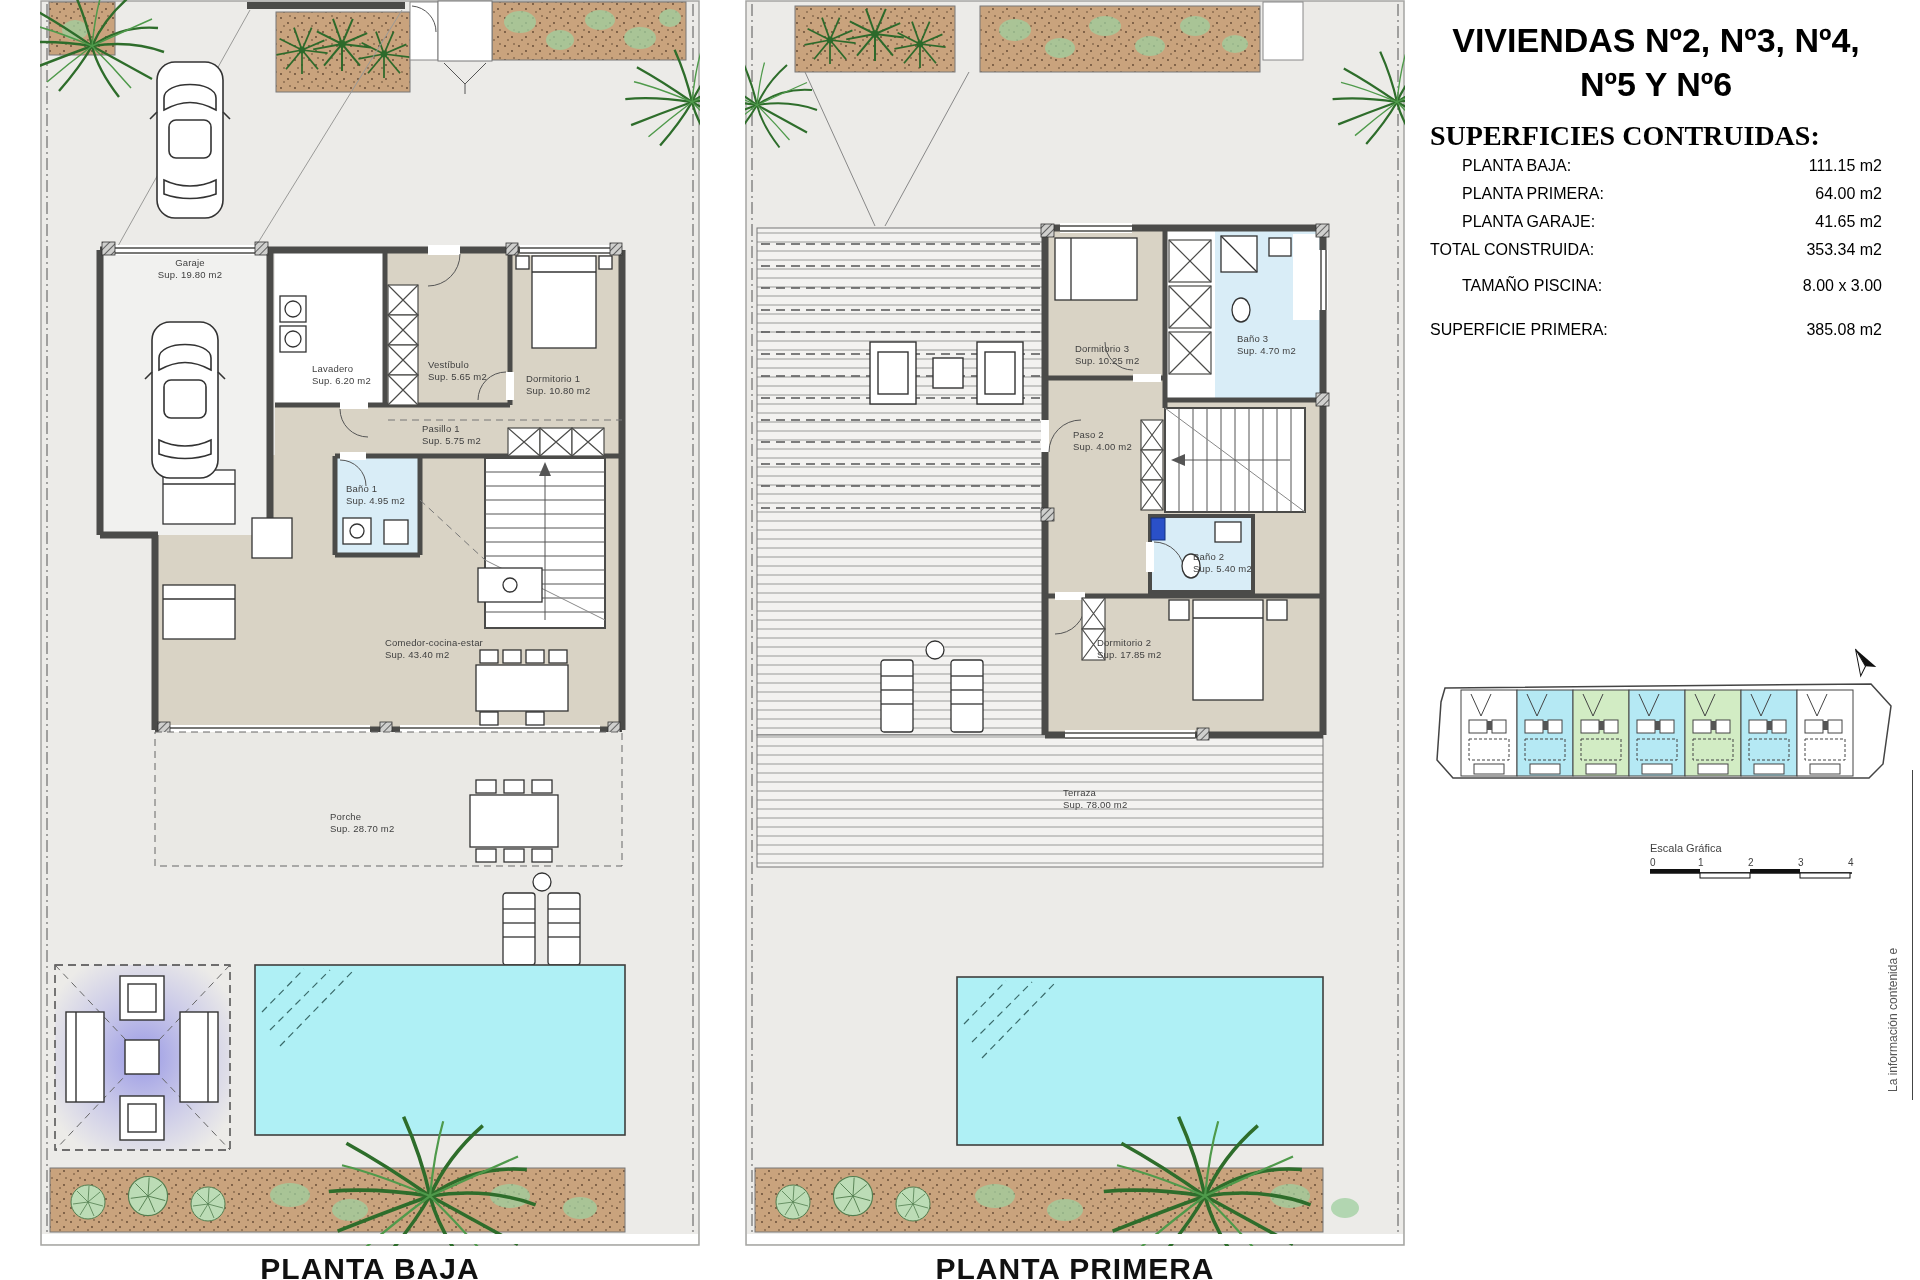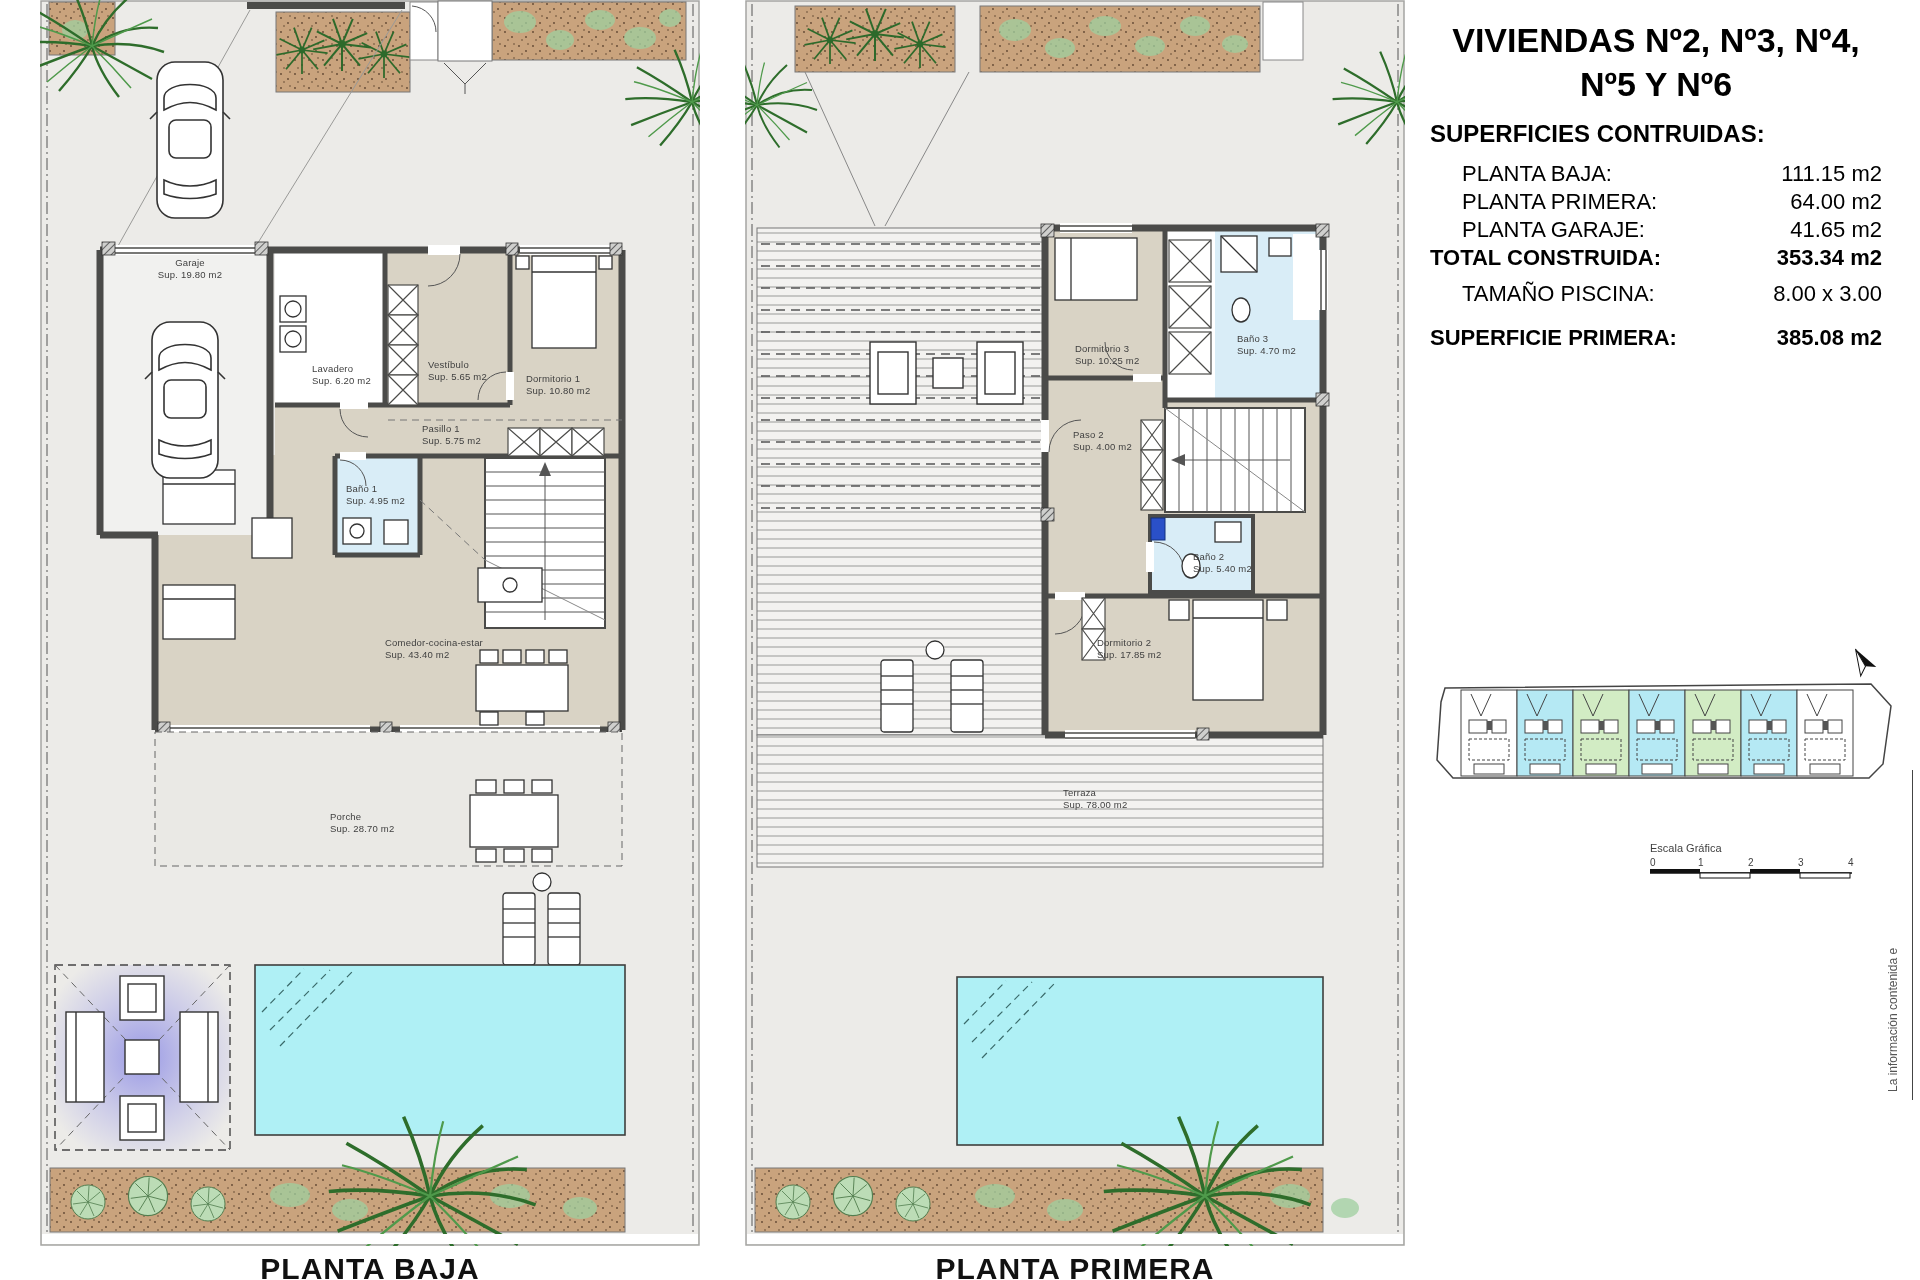--- a/index.html
+++ b/index.html
@@ -5,24 +5,24 @@
   html,body{margin:0;padding:0;background:#fff;}
   .page{position:relative;width:1920px;height:1280px;background:#fff;overflow:hidden;
         font-family:"Liberation Sans",sans-serif;}
   svg{position:absolute;display:block;}
   svg text{font-family:"Liberation Sans",sans-serif;fill:#3f3f3f;}
   .room-label{font-size:9.5px;letter-spacing:.2px;}
   .caption{position:absolute;top:1252px;width:660px;text-align:center;
            font-size:30px;font-weight:bold;letter-spacing:1px;color:#111;}
   .panel{position:absolute;left:1430px;top:18px;width:452px;color:#000;}
   .panel .title{font-size:34px;font-weight:bold;text-align:center;line-height:44px;margin-bottom:14px;}
-  .sup-head{font-size:24px;font-weight:bold;margin-bottom:12px;}
-  .row{display:flex;justify-content:space-between;font-size:22px;line-height:28px;}
+  .sup-head{font-size:28px;font-weight:bold;font-family:Liberation Serif, serif;}
+  .row{display:flex;justify-content:space-between;font-size:16px;line-height:28px;}
   .row .lab{padding-left:32px;}
-  .row.bold{font-weight:bold;text-align:right;}
+  .row.bold{font-weight:normal;text-align:right;}
   .row.bold .lab{padding-left:0;}
   .gap8{height:8px;} .gap16{height:16px;}
   .side-note{position:absolute;left:1886px;top:1092px;transform:rotate(-90deg);
              transform-origin:0 0;width:260px;font-size:12px;color:#555;white-space:nowrap;}
   .vline{position:absolute;left:1912px;top:770px;width:1px;height:330px;background:#444;}
 </style>
 </head>
 <body>
 
 <div class="page">

